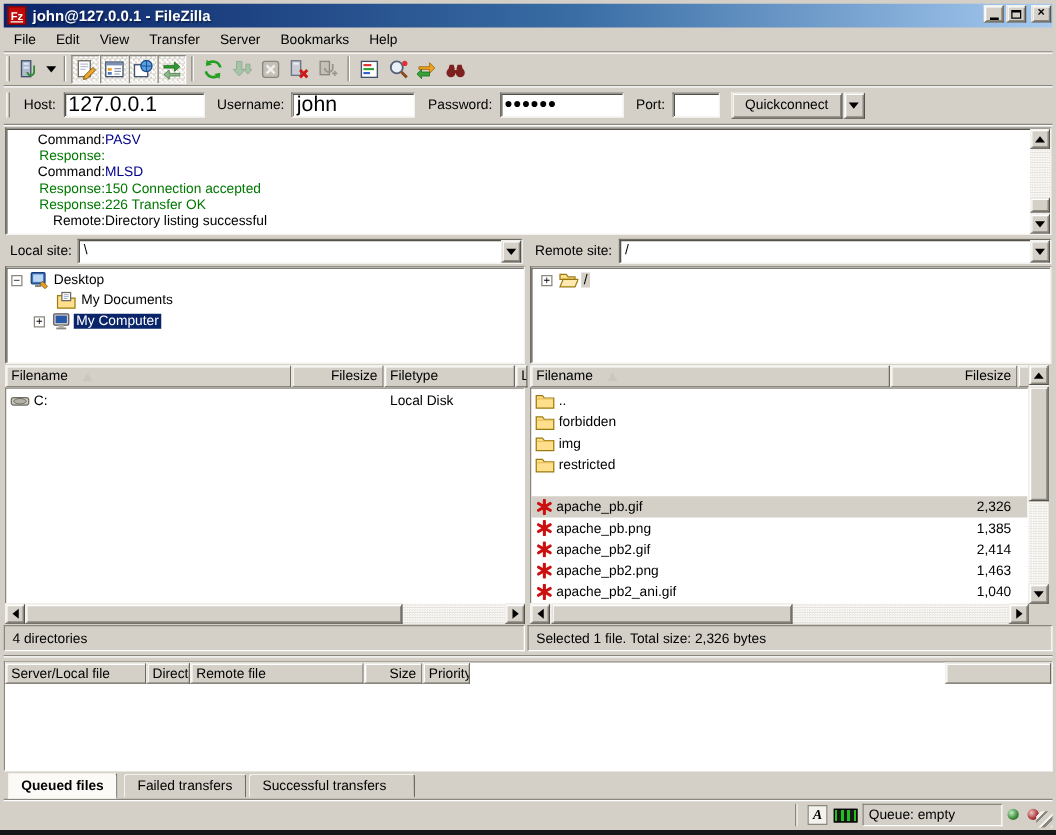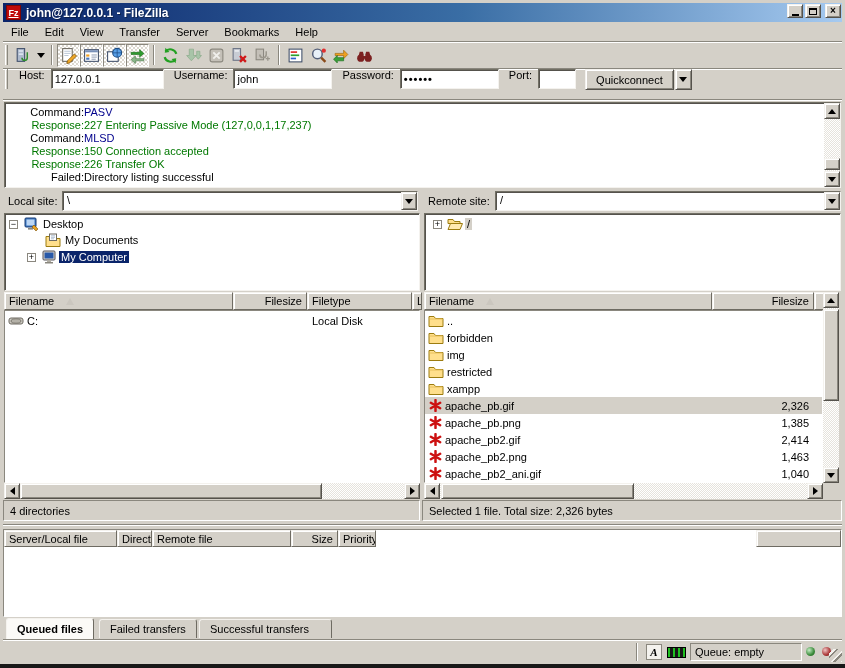--- a/index.html
+++ b/index.html
@@ -39,23 +39,23 @@
   .tbtn { width:23px; height:23px; display:flex; align-items:center; justify-content:center; background:transparent; border:1px solid transparent; }
   .tbtn.pressed { border-color:#8a877e #fff #fff #8a877e;
     background-image: conic-gradient(#fff 25%, #dcd8d0 25% 50%, #fff 50% 75%, #dcd8d0 75%);
     background-size: 4px 4px; }
   .tbtn svg { width:17px; height:17px; }
   .tb-sep { width:2px; height:20px; border-left:1px solid #8a877e; border-right:1px solid #fff; margin:0 4px; }
   .dd-arrow { width:0; height:0; border-left:4px solid transparent; border-right:4px solid transparent; border-top:5px solid #000; }
   .tbtn-dd { width:13px; height:23px; display:flex; align-items:center; justify-content:center; }
 
   
-  .qcbar { left:3px; top:69px; width:839px; height:30px; display:flex; align-items:flex-start; }
+  .qcbar { left:3px; top:69px; width:839px; height:30px; display:flex; align-items:center; }
   .qc-label { margin:0 6px 0 8px; }
-  .qc-input { height:20px; padding:2px 3px; font-family:"Liberation Sans","DejaVu Sans",sans-serif; font-size:11px; outline:none; }
+  .qc-input { height:20px; padding:2px 3px; font-family:"Liberation Sans","DejaVu Sans",sans-serif; font-size:17px; outline:none; }
   .qc-btn { height:21px; padding:2px 10px; font-size:11px; }
   .qc-btn-dd { width:17px; height:21px; display:flex; align-items:center; justify-content:center; margin-left:1px; }
 
   
   .log { left:4px; top:102px; width:837px; height:86px; overflow:hidden; }
   .logline { display:flex; line-height:13px; padding-left:5px; white-space:pre; }
   .loglabel { width:74px; flex:none;text-align:right; }
   .line-command .logtext { color:#00008c; }
   .line-response .loglabel, .line-response .logtext { color:#007800; }
   .line-status .loglabel, .line-status .logtext { color:#000; }
@@ -350,25 +350,25 @@
     <button class="qc-btn raised" style="margin-left:9px">Quickconnect</button>
     <div class="qc-btn-dd raised">
         <span class="dd-arrow"></span>
       </div>
   </div>
   <div class="abs etch-h" style="left:3px; top:99px; width:839px;"></div>
 
   <div class="abs log sunken-field">
     <div style="padding-top:3px">
       <div class="logline line-command"><span class="loglabel">Command:</span><span class="logtext">PASV</span></div>
-      <div class="logline line-response"><span class="loglabel">Response:</span><span class="logtext">227 Entering Passive Mode (127,0,0,1,17,237)</span></div>
+      <div class="logline line-response"><span class="loglabel">Response:</span></div>
       <div class="logline line-command"><span class="loglabel">Command:</span><span class="logtext">MLSD</span></div>
       <div class="logline line-response"><span class="loglabel">Response:</span><span class="logtext">150 Connection accepted</span></div>
       <div class="logline line-response"><span class="loglabel">Response:</span><span class="logtext">226 Transfer OK</span></div>
-      <div class="logline line-status"><span class="loglabel">Failed:</span><span class="logtext">Directory listing successful</span></div>
+      <div class="logline line-status"><span class="loglabel">Remote:</span><span class="logtext">Directory listing successful</span></div>
     </div>
 
     <div class="abs" style="right:0; top:0; width:16px; height:100%;">
       <div class="abs sb-track-v" style="left:0; top:0; width:16px; height:100%"></div>
       <div class="abs sb-btn raised" style="left:0; top:0">
           <span class="tri-up"></span>
         </div>
       <div class="abs raised" style="left:0; bottom:17px; width:16px; height:12px"></div>
       <div class="abs sb-btn raised" style="left:0; bottom:0">
           <span class="tri-down"></span>
@@ -482,27 +482,20 @@
           <use href="#sym-folder"></use>
         </svg>
         <span class="fname">img</span>
         <span class="fsize"></span>
       </div>
     <div class="frow" style="top:52px">
         <svg class="fic">
           <use href="#sym-folder"></use>
         </svg>
         <span class="fname">restricted</span>
-        <span class="fsize"></span>
-      </div>
-    <div class="frow" style="top:69px">
-        <svg class="fic">
-          <use href="#sym-folder"></use>
-        </svg>
-        <span class="fname">xampp</span>
         <span class="fsize"></span>
       </div>
     <div class="frow sel" style="top:86px">
         <svg class="fic" style="width:13px;height:13px;margin-left:4px">
           <use href="#sym-image"></use>
         </svg>
         <span class="fname">apache_pb.gif</span>
         <span class="fsize">2,326</span>
       </div>
     <div class="frow" style="top:103px">

